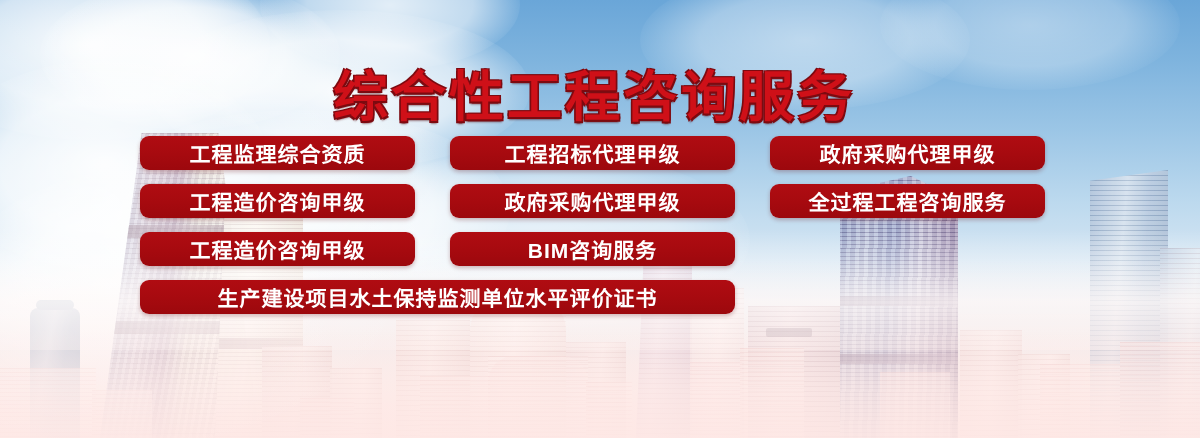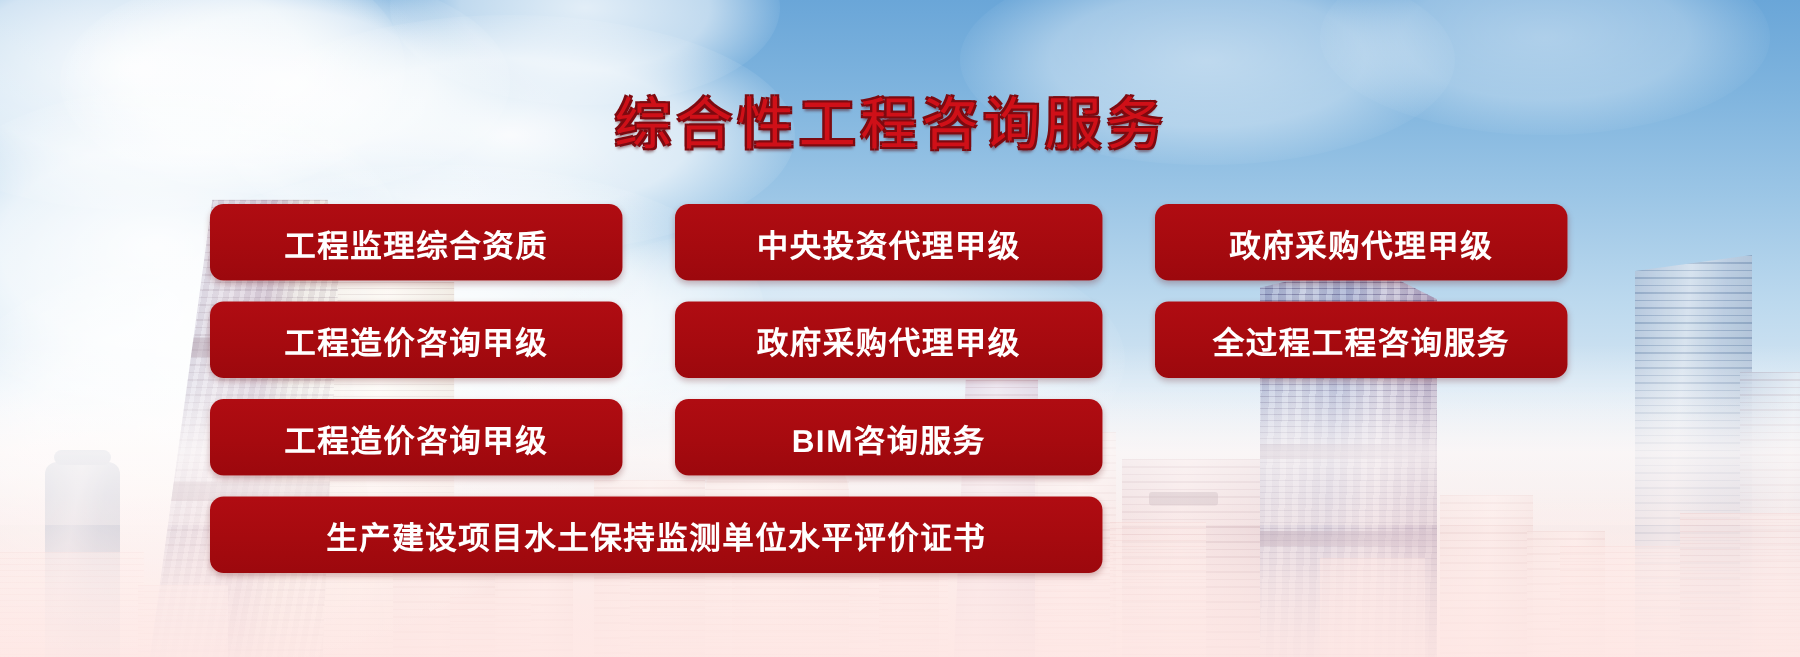--- a/index.html
+++ b/index.html
@@ -277,22 +277,22 @@
   }
 
   
   #content {
     position:absolute; inset:0;
     z-index:20;
   }
   #page-title {
     position:absolute; top:52px; left:0; right:12px;
     text-align:center;
-    font-size:38px;
-    font-weight:normal;
+    font-size:55px;
+    font-weight:bold;
     letter-spacing:3px;
     color:#cf1018;
     text-shadow:
       -1.5px -1.5px 0 #7d0a10,
        1.5px -1.5px 0 #7d0a10,
       -1.5px  1.5px 0 #7d0a10,
        1.5px  1.5px 0 #7d0a10,
        0px  2.5px 2px rgba(80,6,10,.5);
     white-space:nowrap;
   }
@@ -300,21 +300,21 @@
   #badge-grid {
     position:absolute;
     left:140px; top:136px;
     width:930px;
     display:grid;
     grid-template-columns:275px 285px 275px;
     column-gap:35px;
     row-gap:14px;
   }
   .badge {
-    height:51px;
+    height:34px;
     background:linear-gradient(180deg,#b00c12 0%, #a60a0f 55%, #9c080d 100%);
     border-radius:9px;
     display:flex; align-items:center; justify-content:center;
     color:#ffffff;
     font-size:21px;
     font-weight:bold;
     letter-spacing:1px;
     white-space:nowrap;
     box-shadow:0 2px 4px rgba(100,10,15,.28);
   }
@@ -439,21 +439,21 @@
     </div>
 
   <div class="haze" id="haze2"></div>
   <div id="warm-wash"></div>
   <div id="bloom"></div>
 
   <div id="content">
     <div id="page-title">综合性工程咨询服务</div>
     <div id="badge-grid">
         <div class="badge">工程监理综合资质</div>
-        <div class="badge">中央投资代理甲级</div>
+        <div class="badge">工程招标代理甲级</div>
         <div class="badge">政府采购代理甲级</div>
         <div class="badge">工程造价咨询甲级</div>
         <div class="badge">政府采购代理甲级</div>
         <div class="badge">全过程工程咨询服务</div>
         <div class="badge">工程造价咨询甲级</div>
         <div class="badge">BIM咨询服务</div>
         <div class="badge wide" style="grid-column: span 2; text-align: center;">生产建设项目水土保持监测单位水平评价证书</div>
       </div>
   </div>
 

